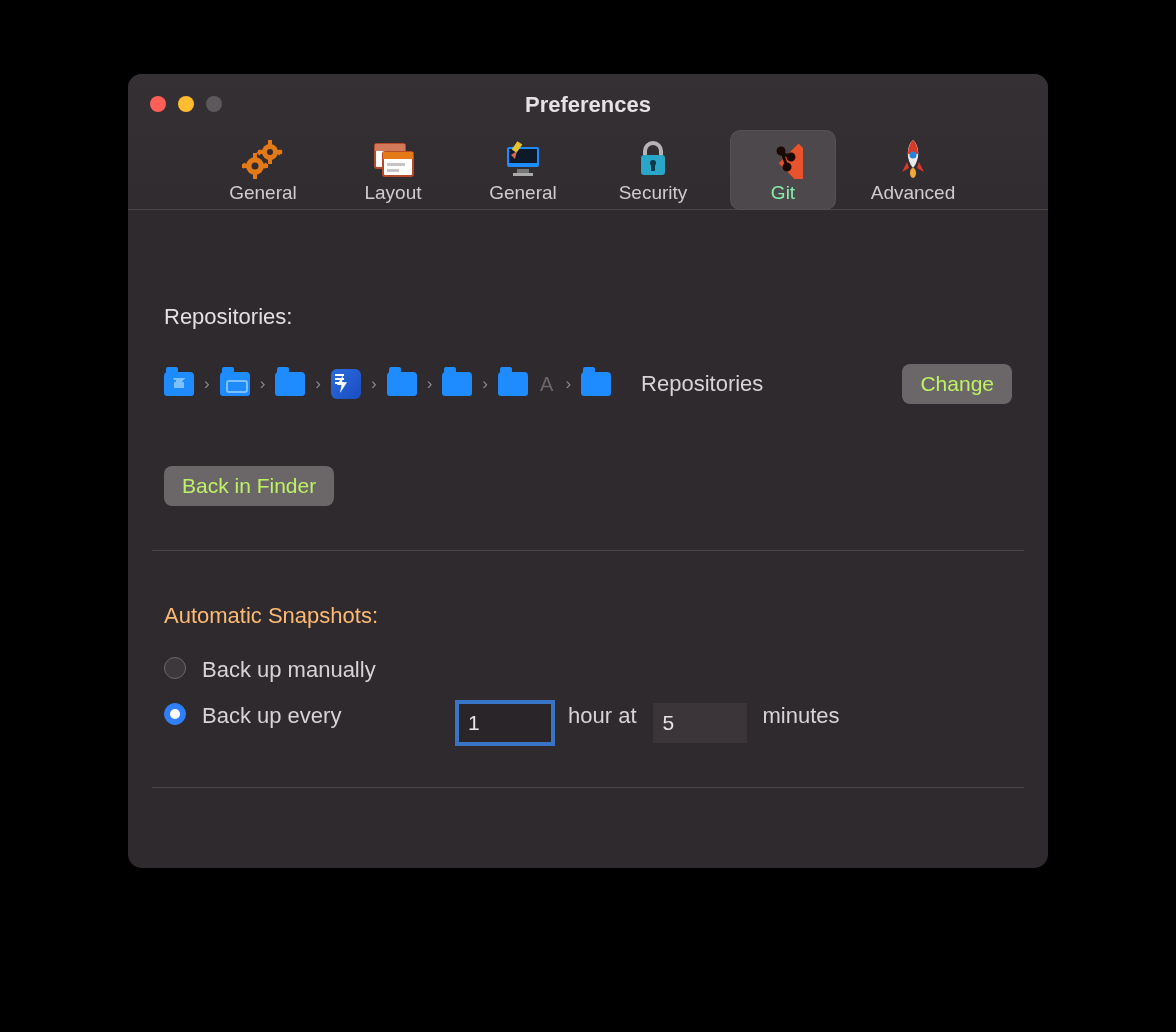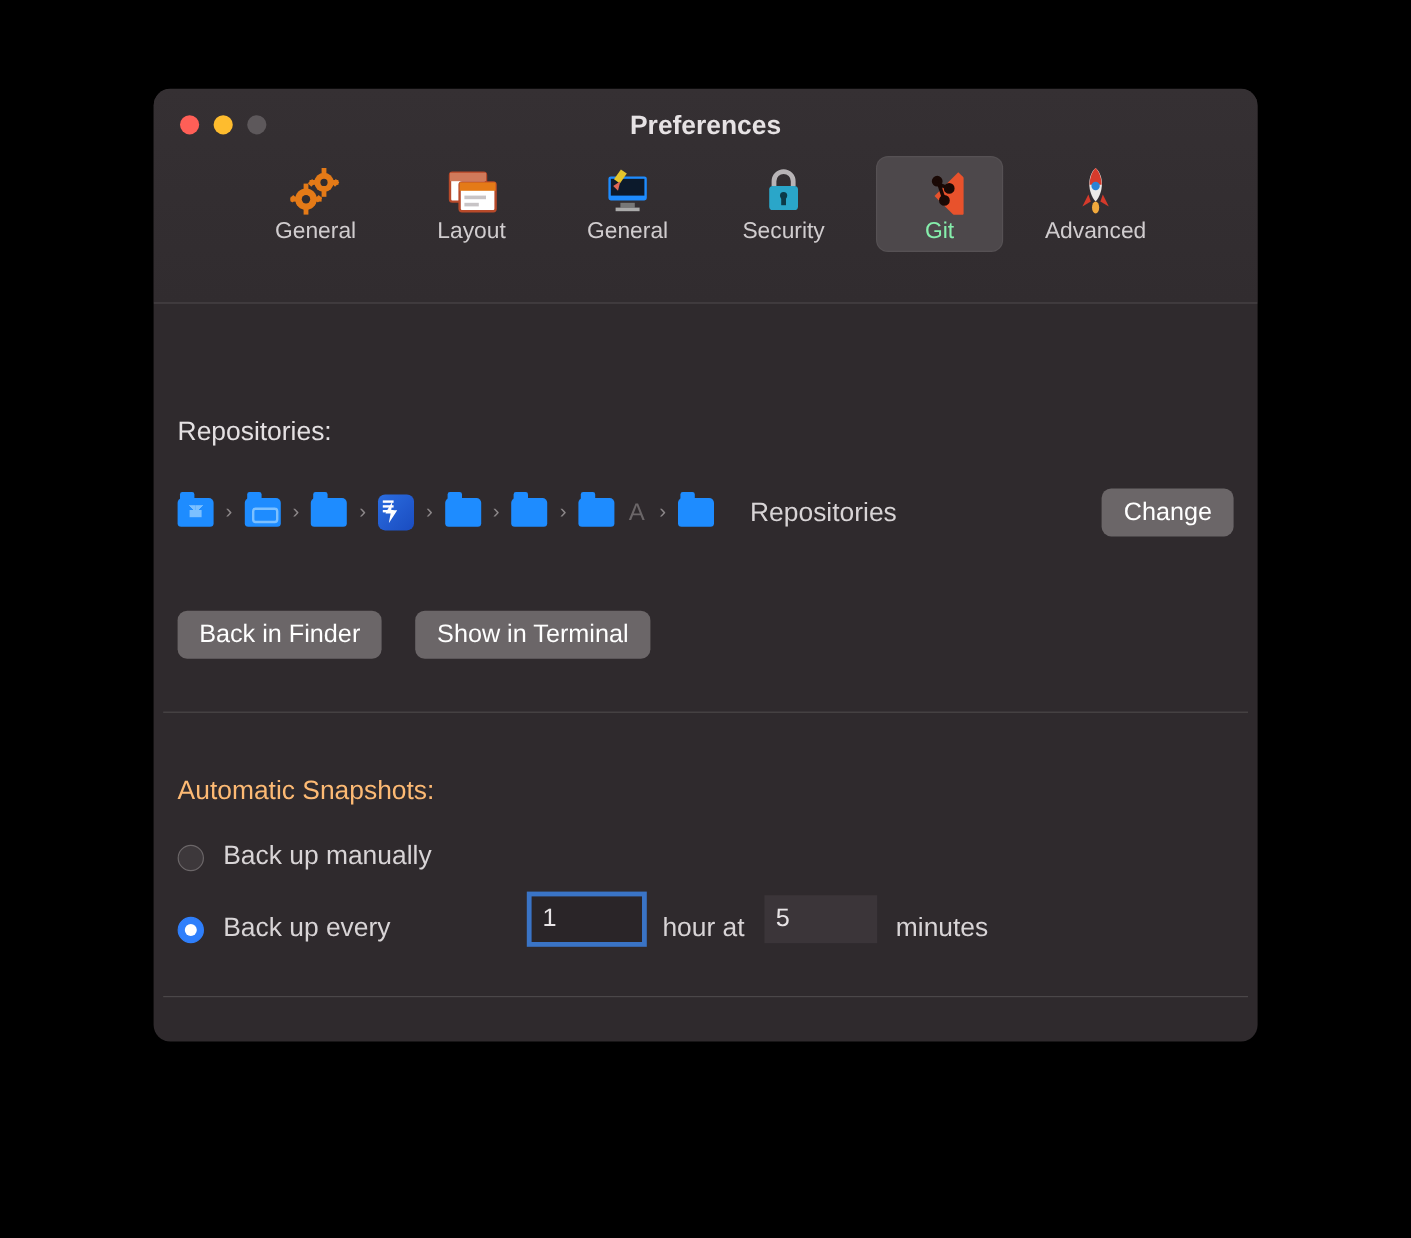--- a/index.html
+++ b/index.html
@@ -18,21 +18,21 @@
     top: 74px;
     width: 920px;
     height: 794px;
     background: #2f2a2d;
     border-radius: 14px;
     overflow: hidden;
     box-shadow: 0 20px 60px rgba(0,0,0,.6);
   }
   
   .titlebar {
-    height: 179px;
+    height: 136px;
     background: linear-gradient(#353033, #312c2f);
     border-bottom: 1px solid #4b4749;
     position: relative;
   }
   .traffic {
     position: absolute;
     top: 22px; left: 22px;
     display: flex; gap: 12px;
   }
   .traffic span {
@@ -73,21 +73,21 @@
     display: flex; align-items: center; justify-content: center;
   }
   .tab .label {
     font-size: 19px;
     color: #d0ccce;
     margin-top: 2px;
   }
   .tab.selected .label { color: #86efac; }
   
   .body {
-    padding: 0 20px;
+    padding: 0 36px;
   }
   .section-heading {
     font-size: 22px;
     color: #e4e0e2;
     margin-top: 94px;
   }
   .pathrow {
     display: flex; align-items: center;
     margin-top: 34px;
     gap: 10px;
@@ -137,21 +137,21 @@
     box-shadow:0 4px 0 #fff,0 8px 0 #fff;
   }
   .chev {
     color: #8c8789; font-size: 17px; flex: none;
   }
   .dimlabel { color: #6b6668; font-size: 20px; margin: 0 2px; }
   .pathlast { font-size: 22px; margin-left: 20px; }
   .spacer { flex: 1; }
   .btn {
     background: #6b6668;
-    color: #ffffff;
+    color: #bef264;
     border: none;
     border-radius: 8px;
     font-size: 21px;
     padding: 8px 18px;
     cursor: default;
   }
   .btnrow {
     display: flex; gap: 28px;
     margin-top: 62px;
   }
@@ -161,21 +161,21 @@
     margin: 44px -12px 0 -12px;
   }
   
   .section2-heading {
     font-size: 22px;
     color: #fdba74;
     margin-top: 52px;
   }
   .radios { margin-top: 28px; }
   .radiorow {
-    display: flex; align-items: flex-end; gap: 16px;
+    display: flex; align-items: flex-start; gap: 16px;
     margin-bottom: 20px;
     font-size: 22px;
   }
   .radio {
     width: 22px; height: 22px; border-radius: 50%;
     border: 1px solid #6b6668;
     background: #3d383b;
     position: relative; flex: none;
   }
   .radio.checked {
@@ -341,21 +341,20 @@
       <span class="dimlabel">A</span>
       <span class="chev">›</span>
       <span class="folder"></span>
       <span class="pathlast">Repositories</span>
       <span class="spacer"></span>
       <button class="btn">Change</button>
     </div>
 
     <div class="btnrow">
       <button class="btn">Back in Finder</button>
-      <button class="btn">Show in Terminal</button>
     </div>
 
     <div class="divider"></div>
 
     <div class="section2-heading">Automatic Snapshots:</div>
 
     <div class="radios">
       <div class="radiorow">
         <span class="radio"></span>
         <span>Back up manually</span>

